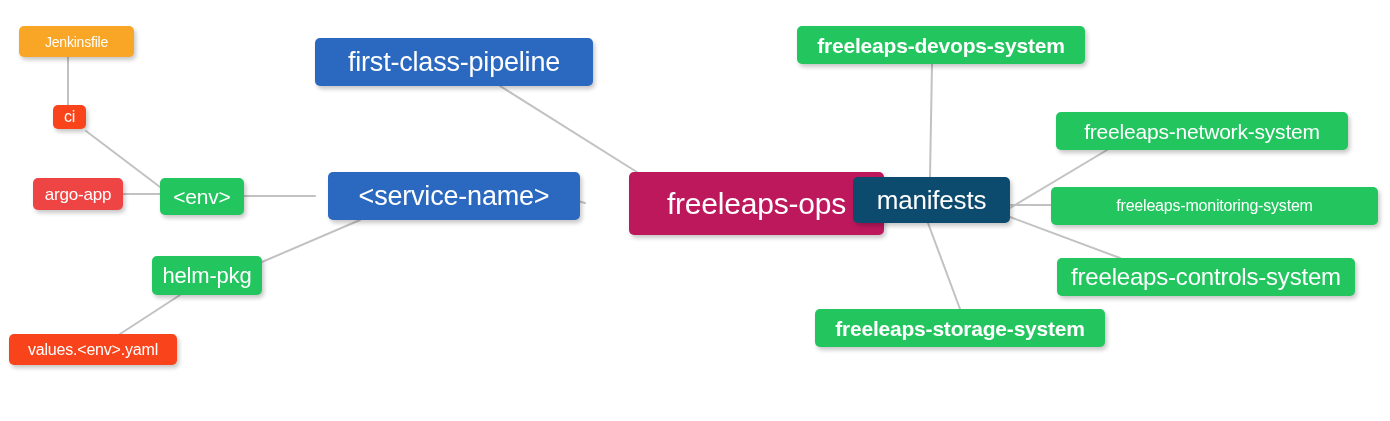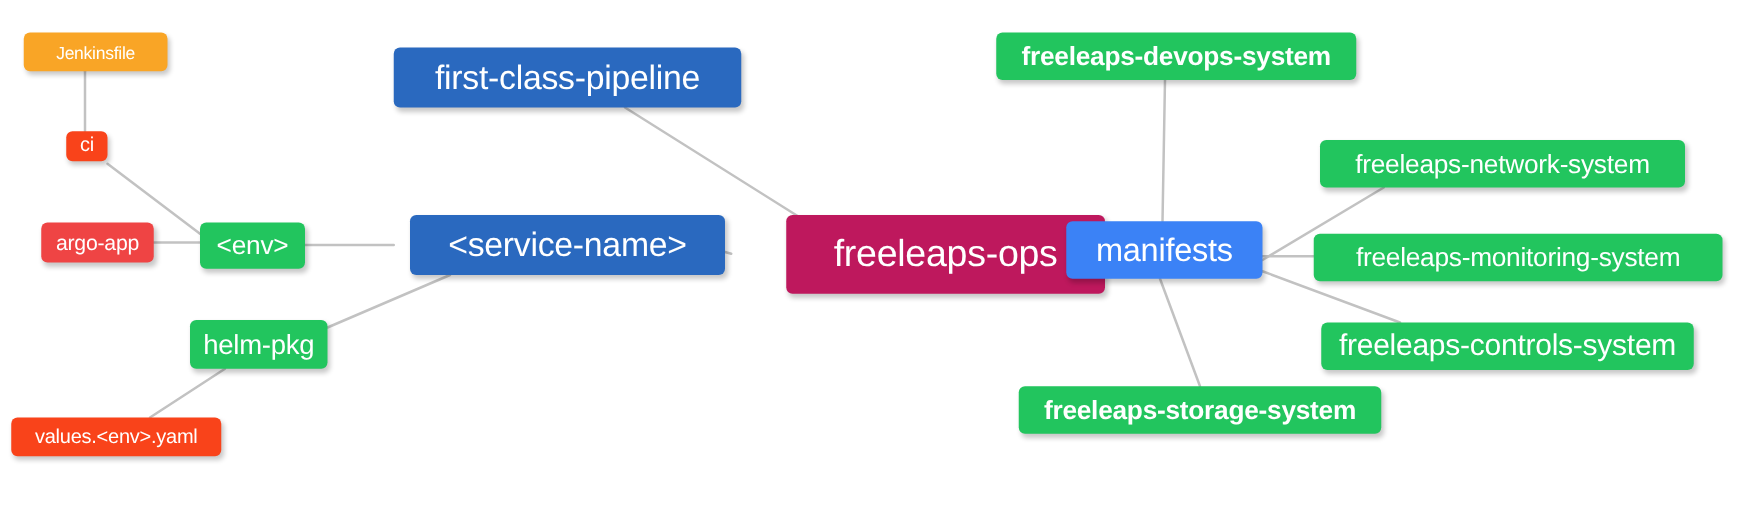--- a/index.html
+++ b/index.html
@@ -65,21 +65,21 @@
   <div id="node-layer">
       <div class="node" style="left: 585px; top: 172px; width: 255px; height: 63px; background: #be185d; margin-left: 44px;">
         <span class="node-label" style="font-size: 30px;">freeleaps-ops</span>
       </div>
       <div class="node" style="left: 328px; top: 172px; width: 252px; height: 48px; background: rgb(42, 105, 191);">
         <span class="node-label" style="font-size: 27px;">&lt;service-name&gt;</span>
       </div>
       <div class="node" style="left: 315px; top: 38px; width: 278px; height: 48px; background: rgb(42, 105, 191);">
         <span class="node-label" style="font-size: 27px;">first-class-pipeline</span>
       </div>
-      <div class="node" style="left: 853px; top: 177px; width: 157px; height: 46px; background: #3b82f6;">
+      <div class="node" style="left: 853px; top: 177px; width: 157px; height: 46px; background: #0c4a6e;">
         <span class="node-label" style="font-size: 26px;">manifests</span>
       </div>
       <div class="node" style="left: 160px; top: 178px; width: 84px; height: 37px; background: rgb(34, 197, 94);">
         <span class="node-label" style="font-size: 21px;">&lt;env&gt;</span>
       </div>
       <div class="node" style="left: 152px; top: 256px; width: 110px; height: 39px; background: rgb(34, 197, 94);">
         <span class="node-label" style="font-size: 22px;">helm-pkg</span>
       </div>
       <div class="node" style="left: 53px; top: 105px; width: 33px; height: 24px; background: rgb(249, 67, 26);">
         <span class="node-label" style="font-size: 16px;">ci</span>
@@ -93,21 +93,21 @@
       <div class="node" style="left: 9px; top: 334px; width: 168px; height: 31px; background: rgb(249, 67, 26);">
         <span class="node-label" style="font-size: 16px;">values.&lt;env&gt;.yaml</span>
       </div>
       <div class="node" style="left: 797px; top: 26px; width: 288px; height: 38px; background: rgb(34, 197, 94);">
         <span class="node-label" style="font-size: 21px; font-weight: bold;">freeleaps-devops-system</span>
       </div>
       <div class="node" style="left: 1056px; top: 112px; width: 292px; height: 38px; background: rgb(34, 197, 94);">
         <span class="node-label" style="font-size: 21px;">freeleaps-network-system</span>
       </div>
       <div class="node" style="left: 1051px; top: 187px; width: 327px; height: 38px; background: rgb(34, 197, 94);">
-        <span class="node-label" style="font-size: 21px;">freeleaps-monitoring-system</span>
+        <span class="node-label" style="font-size: 16px;">freeleaps-monitoring-system</span>
       </div>
       <div class="node" style="left: 1057px; top: 258px; width: 298px; height: 38px; background: rgb(34, 197, 94);">
         <span class="node-label" style="font-size: 24px;">freeleaps-controls-system</span>
       </div>
       <div class="node" style="left: 815px; top: 309px; width: 290px; height: 38px; background: rgb(34, 197, 94);">
         <span class="node-label" style="font-size: 21px; font-weight: bold;">freeleaps-storage-system</span>
       </div>
     </div>
 </div>
 

